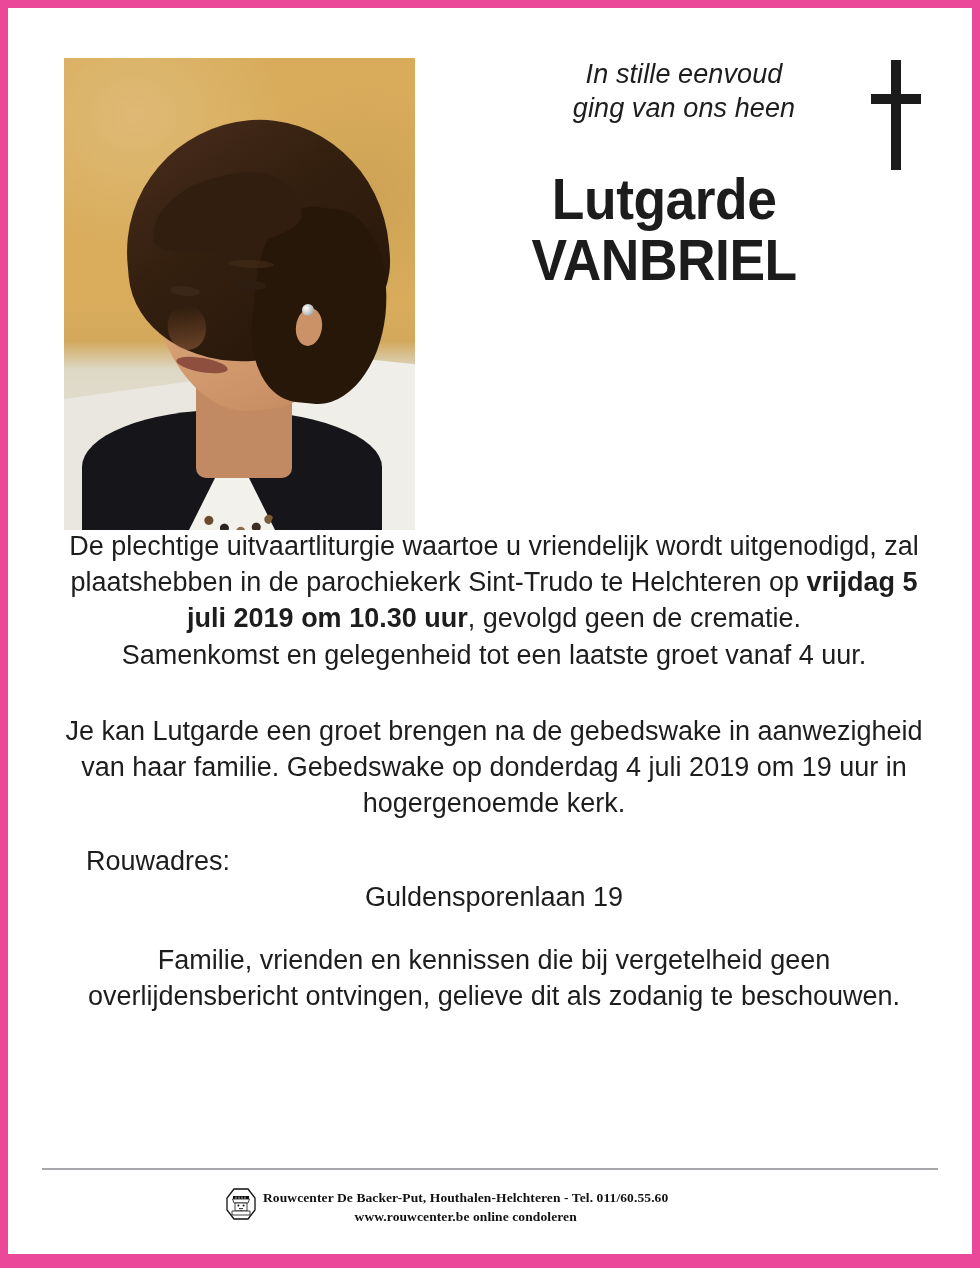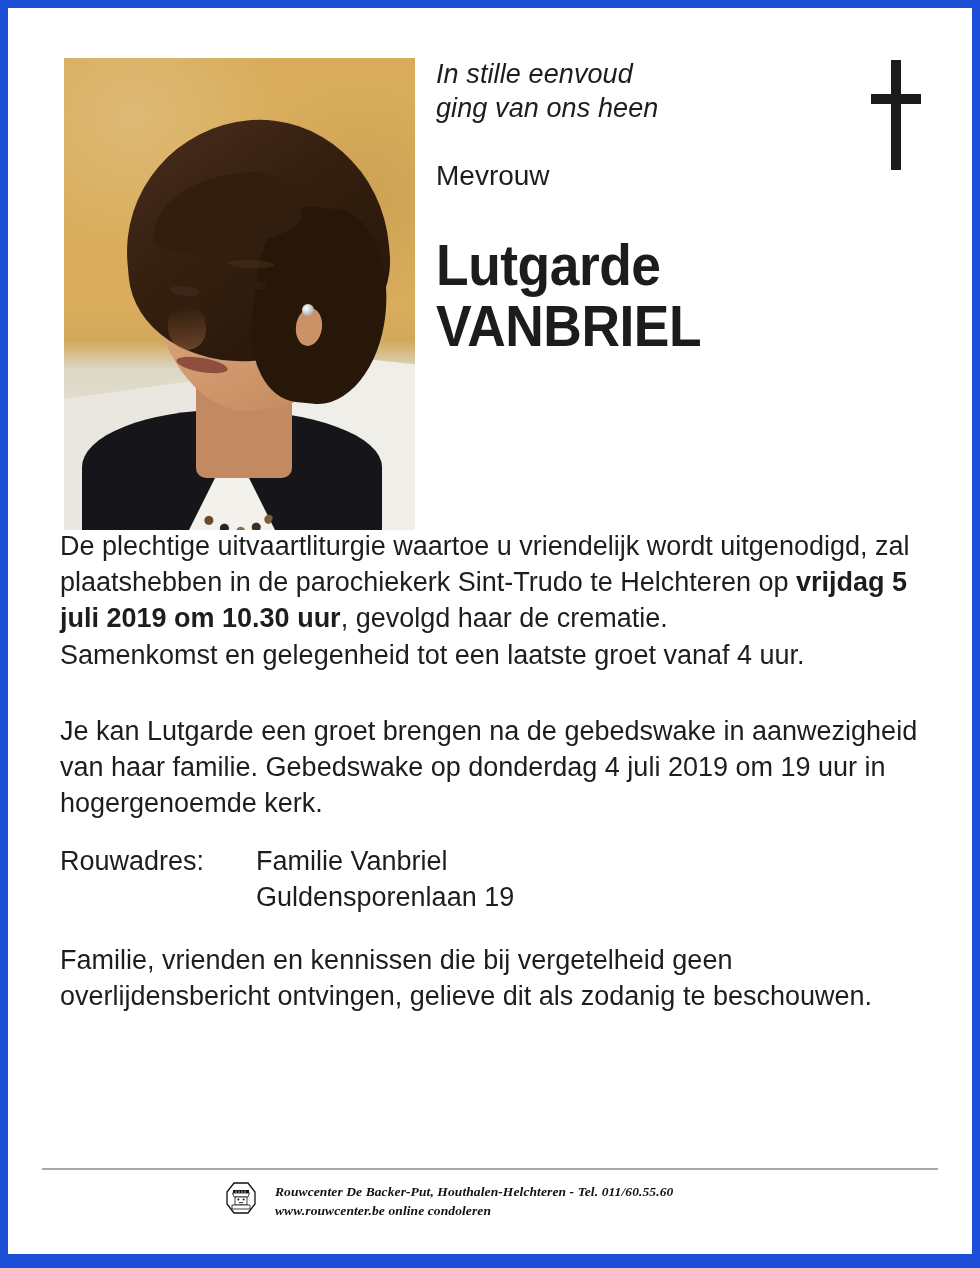--- a/index.html
+++ b/index.html
@@ -8,22 +8,23 @@
     width: 980px;
     height: 1268px;
     background: #a2a3a7;
     font-family: "Liberation Sans", sans-serif;
   }
 
   .page {
     position: relative;
     width: 980px;
     height: 1268px;
-    background: #1d4ed8;
+    background: #ec4899;
     padding: 8px 8px 14px 8px;
+    text-align: center;
   }
 
   .card {
     position: relative;
     width: 964px;
     height: 1246px;
     background: #ffffff;
     overflow: hidden;
   }
 
@@ -300,20 +301,21 @@
   }
   .para b { font-weight: bold; }
 
   .para-service { margin-bottom: 40px; }
 
   .address-block {
     display: flex;
     font-size: 27px;
     line-height: 1.34;
     margin-bottom: 26px;
+    flex-direction: column;
   }
   .address-label { width: 196px; flex: none; }
   .address-lines div { white-space: nowrap; }
 
   
   .footer {
     position: absolute;
     left: 0;
     right: 0;
     bottom: 0;
@@ -323,25 +325,24 @@
     position: absolute;
     left: 34px;
     right: 34px;
     top: 0;
     height: 2px;
     background: #a8a8ac;
   }
   .footer-inner {
     position: absolute;
     left: 218px;
-    top: 14px;
+    top: 20px;
     display: flex;
     align-items: flex-start;
-    gap: 19px;
-    font-style: italic;
+    gap: 7px;
   }
   .footer-text {
     font-family: "Liberation Serif", serif;
     font-weight: bold;
     font-size: 13.5px;
     line-height: 1.42;
     color: #111111;
     letter-spacing: .1px;
   }
 </style>
@@ -378,40 +379,38 @@
         <rect x="23" y="0" width="10" height="110" fill="#1b1b1b"></rect>
         <rect x="3" y="34" width="50" height="10" fill="#1b1b1b"></rect>
       </svg>
 
       <div class="head-col">
         <div class="lead">
           <div>In stille eenvoud</div>
           <div>ging van ons heen</div>
         </div>
 
-        <div class="salutation">Mevrouw</div>
 
         <div class="fullname">
           <div>Lutgarde</div>
           <div class="surname">VANBRIEL</div>
         </div>
 
       </div>
     </div>
 
     <div class="body">
 
-      <p class="para para-service"><span>De plechtige uitvaartliturgie waartoe u vriendelijk wordt uitgenodigd, zal plaatshebben in de parochiekerk Sint-Trudo te Helchteren op </span><b>vrijdag 5 juli 2019 om 10.30 uur</b><span>, gevolgd haar de crematie.</span><br><span>Samenkomst en gelegenheid tot een laatste groet vanaf 4 uur.</span></p>
+      <p class="para para-service"><span>De plechtige uitvaartliturgie waartoe u vriendelijk wordt uitgenodigd, zal plaatshebben in de parochiekerk Sint-Trudo te Helchteren op </span><b>vrijdag 5 juli 2019 om 10.30 uur</b><span>, gevolgd geen de crematie.</span><br><span>Samenkomst en gelegenheid tot een laatste groet vanaf 4 uur.</span></p>
 
       <p class="para">Je kan Lutgarde een groet brengen na de gebedswake in aanwezigheid van haar familie. Gebedswake op donderdag 4 juli 2019 om 19 uur in hogergenoemde kerk.</p>
 
       <div class="address-block">
         <div class="address-label">Rouwadres:</div>
         <div class="address-lines">
-          <div>Familie Vanbriel</div>
           <div>Guldensporenlaan 19</div>
         </div>
       </div>
 
       <p class="para">Familie, vrienden en kennissen die bij vergetelheid geen overlijdensbericht ontvingen, gelieve dit als zodanig te beschouwen.</p>
     </div>
 
     <div class="footer">
       <div class="rule"></div>
       <div class="footer-inner">

